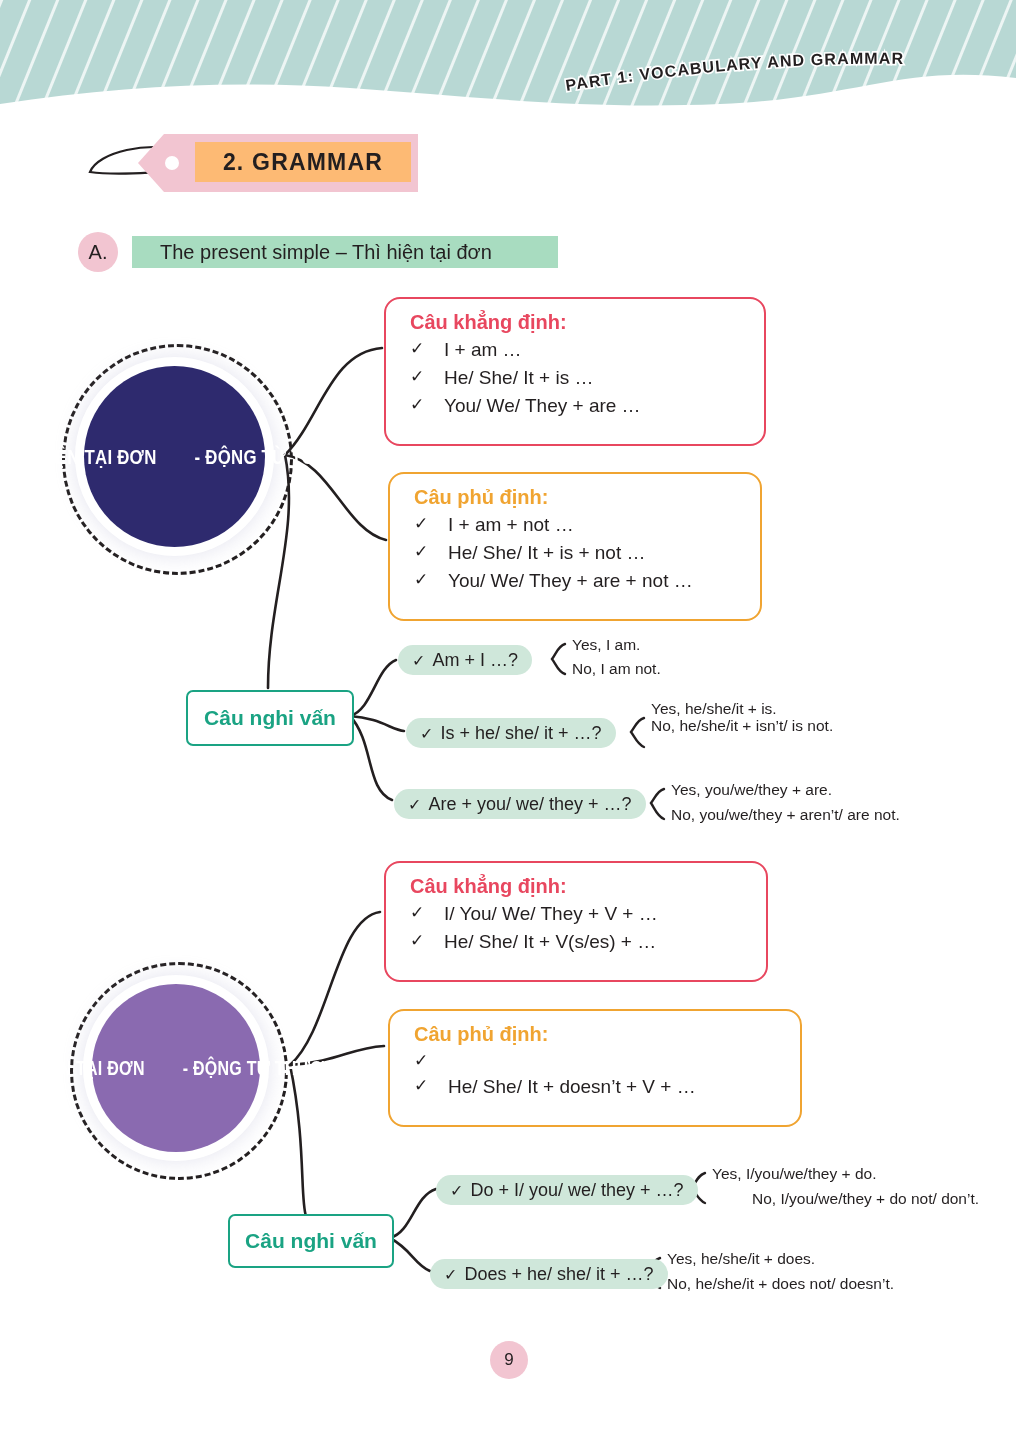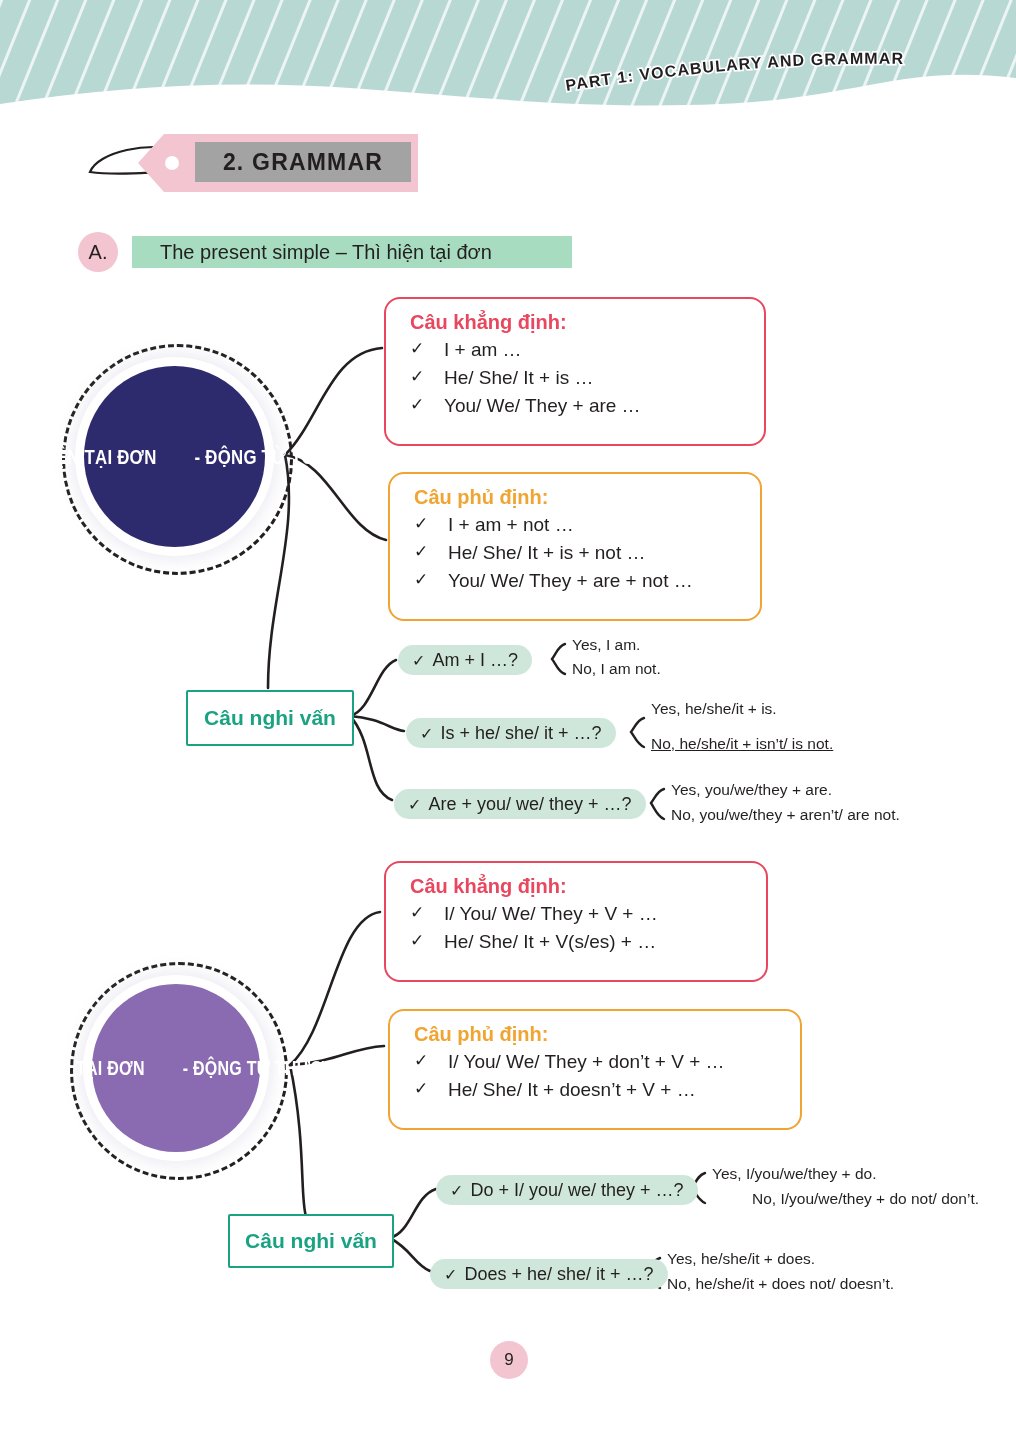--- a/index.html
+++ b/index.html
@@ -20,41 +20,41 @@
   .banner-title {
     position: absolute; left: 0; top: 0; width: 1016px; height: 120px;
     pointer-events: none;
   }
 
   
   .tag-wrap { position: absolute; left: 78px; top: 124px; width: 360px; height: 76px; }
   .tag-label {
     position: absolute; left: 117px; top: 18px;
     width: 216px; height: 40px;
-    background: #a3a3a3;
+    background: #fdba74;
     display: flex; align-items: center; justify-content: center;
     font-size: 23px; font-weight: bold; letter-spacing: 1.2px;
     color: #231f20;
   }
 
   
   .sec-a { position: absolute; left: 78px; top: 232px; height: 42px; }
   .sec-a-circle {
     position: absolute; left: 0; top: 0;
     width: 40px; height: 40px; border-radius: 50%;
     background: #f2c5d1;
     display: flex; align-items: center; justify-content: center;
     font-size: 20px; color: #231f20;
   }
   .sec-a-strip {
     position: absolute; left: 54px; top: 4px;
     height: 32px; min-width: 390px;
     background: #a8dcc0;
     display: flex; align-items: center;
-    padding: 0 22px 0 28px;
+    padding: 0 8px 0 28px;
     font-size: 20px; color: #231f20;
   }
 
   
   .links { position: absolute; left: 0; top: 0; width: 1016px; height: 1441px; pointer-events: none; }
 
   
   .node-circle { position: absolute; }
   .node-circle .dashring {
     position: absolute; left: 0; top: 0;
@@ -87,21 +87,21 @@
   .rule-title { font-size: 20px; font-weight: bold; color: #e8475f; margin-bottom: 2px; }
   .rule-box.orange .rule-title { color: #f0a431; }
   .rule-li { font-size: 19px; color: #231f20; line-height: 1.48; display: flex; }
   .rule-li .ck { width: 34px; flex: none; font-size: 17px; }
 
   
   .q-node {
     position: absolute;
     background: #ffffff;
     border: 2.5px solid #1aa383;
-    border-radius: 2px;
+    border-radius: 7px;
     display: flex; align-items: center; justify-content: center;
     color: #1aa383; font-weight: bold; font-size: 21px;
   }
   .q-pill {
     position: absolute;
     background: #cfe7da;
     border-radius: 16px;
     display: flex; align-items: center;
     padding: 0 14px;
     font-size: 18px; color: #231f20;
@@ -242,21 +242,21 @@
     <span>Am + I …?</span>
   </div>
   <div class="answer" style="left:572px; top:636px;text-align:center;">Yes, I am.</div>
   <div class="answer" style="left:572px; top:660px;">No, I am not.</div>
 
   <div class="q-pill" style="left:406px; top:718px;">
     <span class="ck">✓</span>
     <span>Is + he/ she/ it + …?</span>
   </div>
   <div class="answer" style="left:651px; top:700px;">Yes, he/she/it + is.</div>
-  <div class="answer" style="left:651px; top:735px;text-decoration:underline;">No, he/she/it + isn’t/ is not.</div>
+  <div class="answer" style="left:651px; top:717px;">No, he/she/it + isn’t/ is not.</div>
 
   <div class="q-pill" style="left:394px; top:789px;">
     <span class="ck">✓</span>
     <span>Are + you/ we/ they + …?</span>
   </div>
   <div class="answer" style="left:671px; top:781px;">Yes, you/we/they + are.</div>
   <div class="answer" style="left:671px; top:806px;">No, you/we/they + aren’t/ are not.</div>
 
   <div class="node-circle" style="left:70px; top:962px; width:212px; height:212px;">
     <div class="dashring"></div>
@@ -275,21 +275,20 @@
     <div class="rule-li">
       <span class="ck">✓</span>
       <span>He/ She/ It + V(s/es) + …</span>
     </div>
   </div>
 
   <div class="rule-box orange" style="left:388px; top:1009px; width:414px;">
     <div class="rule-title">Câu phủ định:</div>
     <div class="rule-li">
       <span class="ck">✓</span>
-      <span>I/ You/ We/ They + don’t + V + …</span>
     </div>
     <div class="rule-li">
       <span class="ck">✓</span>
       <span>He/ She/ It + doesn’t + V + …</span>
     </div>
   </div>
 
   <div class="q-node" style="left:228px; top:1214px; width:162px; height:50px;">Câu nghi vấn</div>
 
   <div class="q-pill" style="left:436px; top:1175px;">

